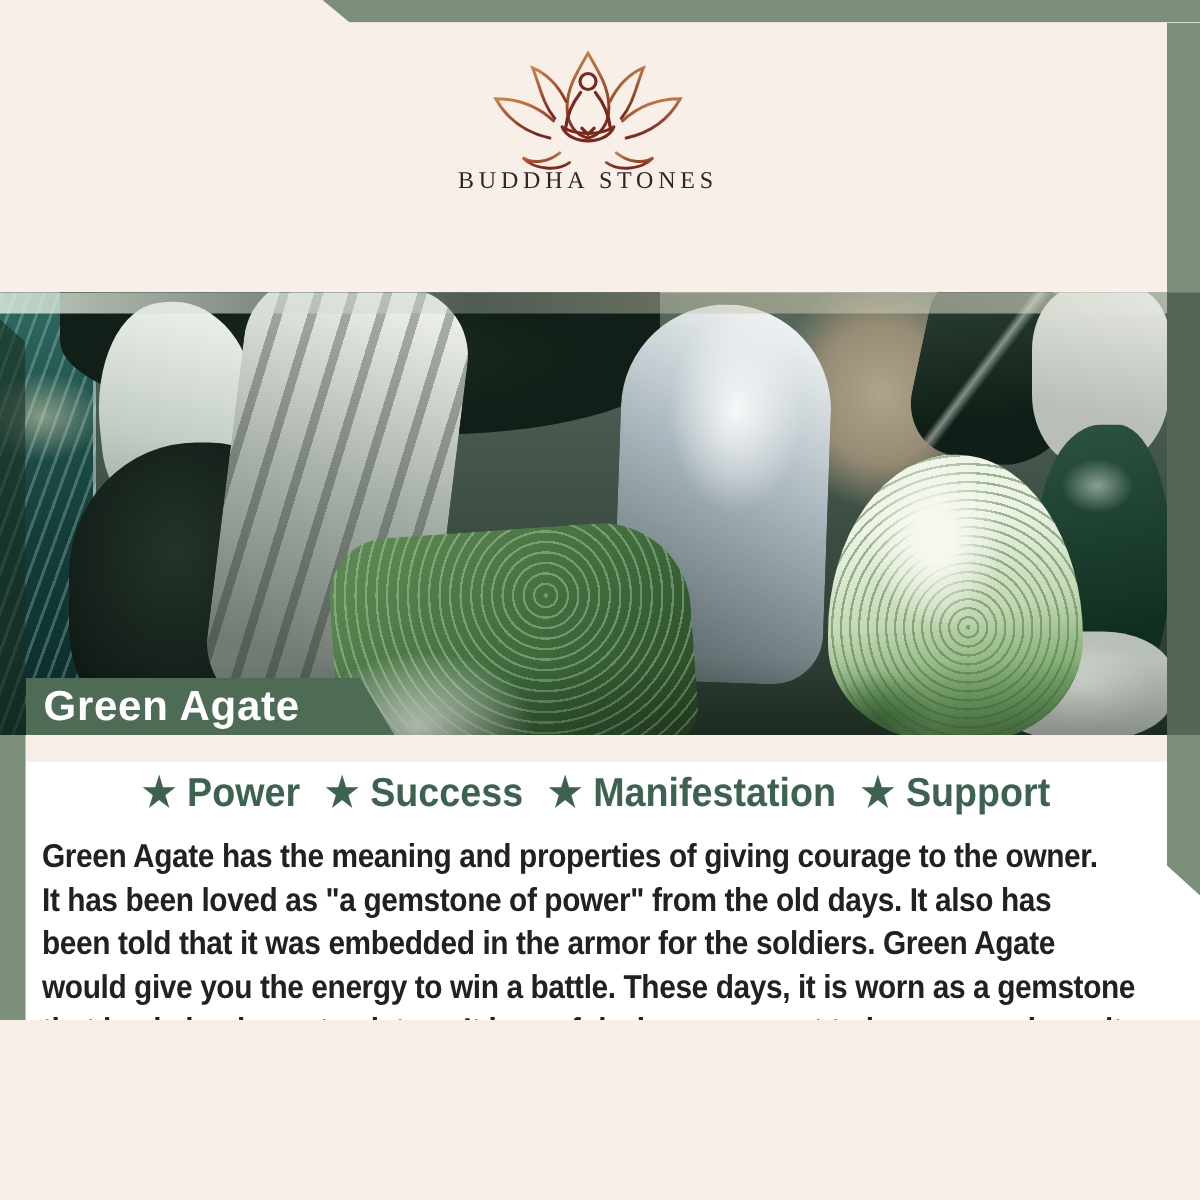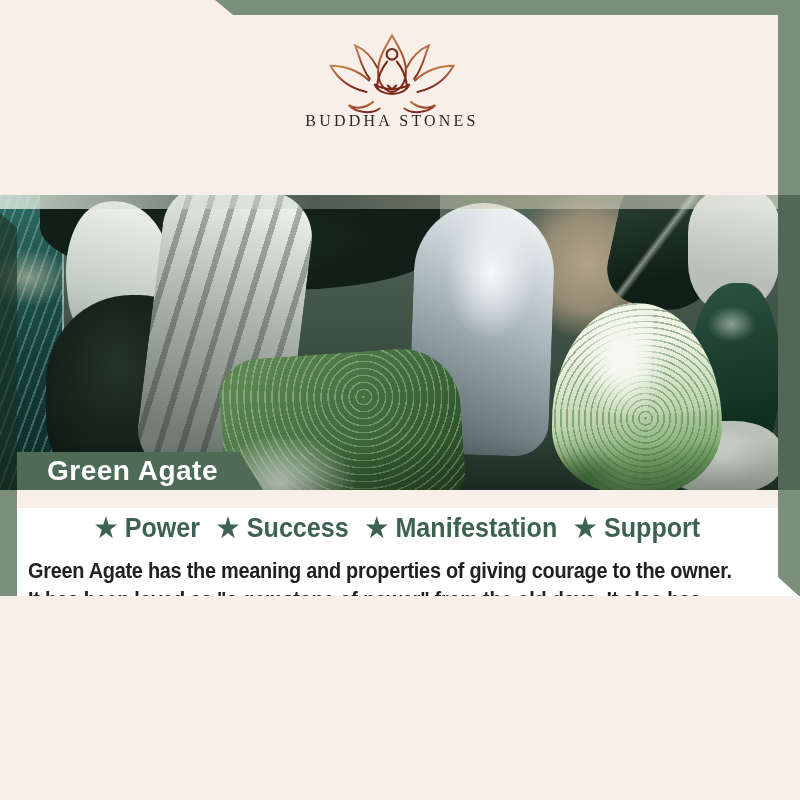--- a/index.html
+++ b/index.html
@@ -4,21 +4,21 @@
 <style>
   :root{
     --sage:#7b8f7b; --cream:#f9efe9; --panel-white:#ffffff; --title-strip:#fdf8f4;
     --heading-green:#3d6350; --badge-green:#4d6b55; --body-text:#212121;
     --logo-gradient-start:#c8854f; --logo-gradient-mid:#a34f2c; --logo-gradient-end:#78291c;
     --brand-text:#322424; --badge-text:#ffffff;
   }
   *{margin:0;padding:0;box-sizing:border-box;}
   html,body{width:800px;height:800px;overflow:hidden;}
   body{font-family:"Liberation Sans",sans-serif;background:var(--cream);position:relative;}
-  .page{position:relative;width:800px;height:596px;background:var(--cream);overflow:hidden;}
+  .page{position:relative;width:800px;height:680px;background:var(--cream);overflow:hidden;}
 
   
   .frame{position:absolute;background:var(--sage);z-index:5;}
   .frame-top{left:215px;top:0;width:585px;height:15px;
     clip-path:polygon(0 0,100% 0,100% 100%,3.1% 100%);}
   .frame-right{right:0;top:15px;width:22px;height:582px;
     clip-path:polygon(0 0,100% 0,100% 100%,0 96.56%);}
   .frame-bottom{left:0;top:780px;width:600px;height:20px;
     clip-path:polygon(0 0,96.7% 0,100% 100%,0 100%);}
   .frame-left-lower{left:0;top:490px;width:17px;height:310px;}
@@ -99,21 +99,21 @@
       radial-gradient(40px 30px at 45% 22%,rgba(240,248,242,.5),transparent 60%),
       linear-gradient(170deg,#2c5340,#102e20 75%);}
   .st-light-br{left:662px;top:226px;width:120px;height:72px;border-radius:40%;
     background:radial-gradient(closest-side,#d6dbd3,#b9c0b7 80%);}
   .photo-shade{left:0;top:245px;width:780px;height:50px;
     background:linear-gradient(rgba(8,18,10,0),rgba(8,18,10,.28));}
 
   
   .badge{position:absolute;left:17px;top:452px;width:246px;height:38px;z-index:7;
     background:var(--badge-green);clip-path:polygon(0 0,90.6% 0,100% 100%,0 100%);
-    display:flex;align-items:center;padding-left:30px;}
+    display:flex;align-items:center;padding-left:12px;}
   .badge-label{color:var(--badge-text);font-weight:bold;font-size:28px;letter-spacing:.5px;}
 
   
   .panel-white{position:absolute;left:17px;top:508px;width:783px;height:270px;
     background:var(--panel-white);z-index:2;}
   .benefits-row{position:absolute;left:17px;top:510px;width:761px;z-index:3;text-align:center;
     transform:scaleX(.93);transform-origin:center top;white-space:nowrap;
     color:var(--heading-green);font-weight:bold;font-size:27px;line-height:36px;}
   .benefit-item{display:inline-block;margin:0 9px;}
   .benefit-item .star-icon{margin-right:8px;}

